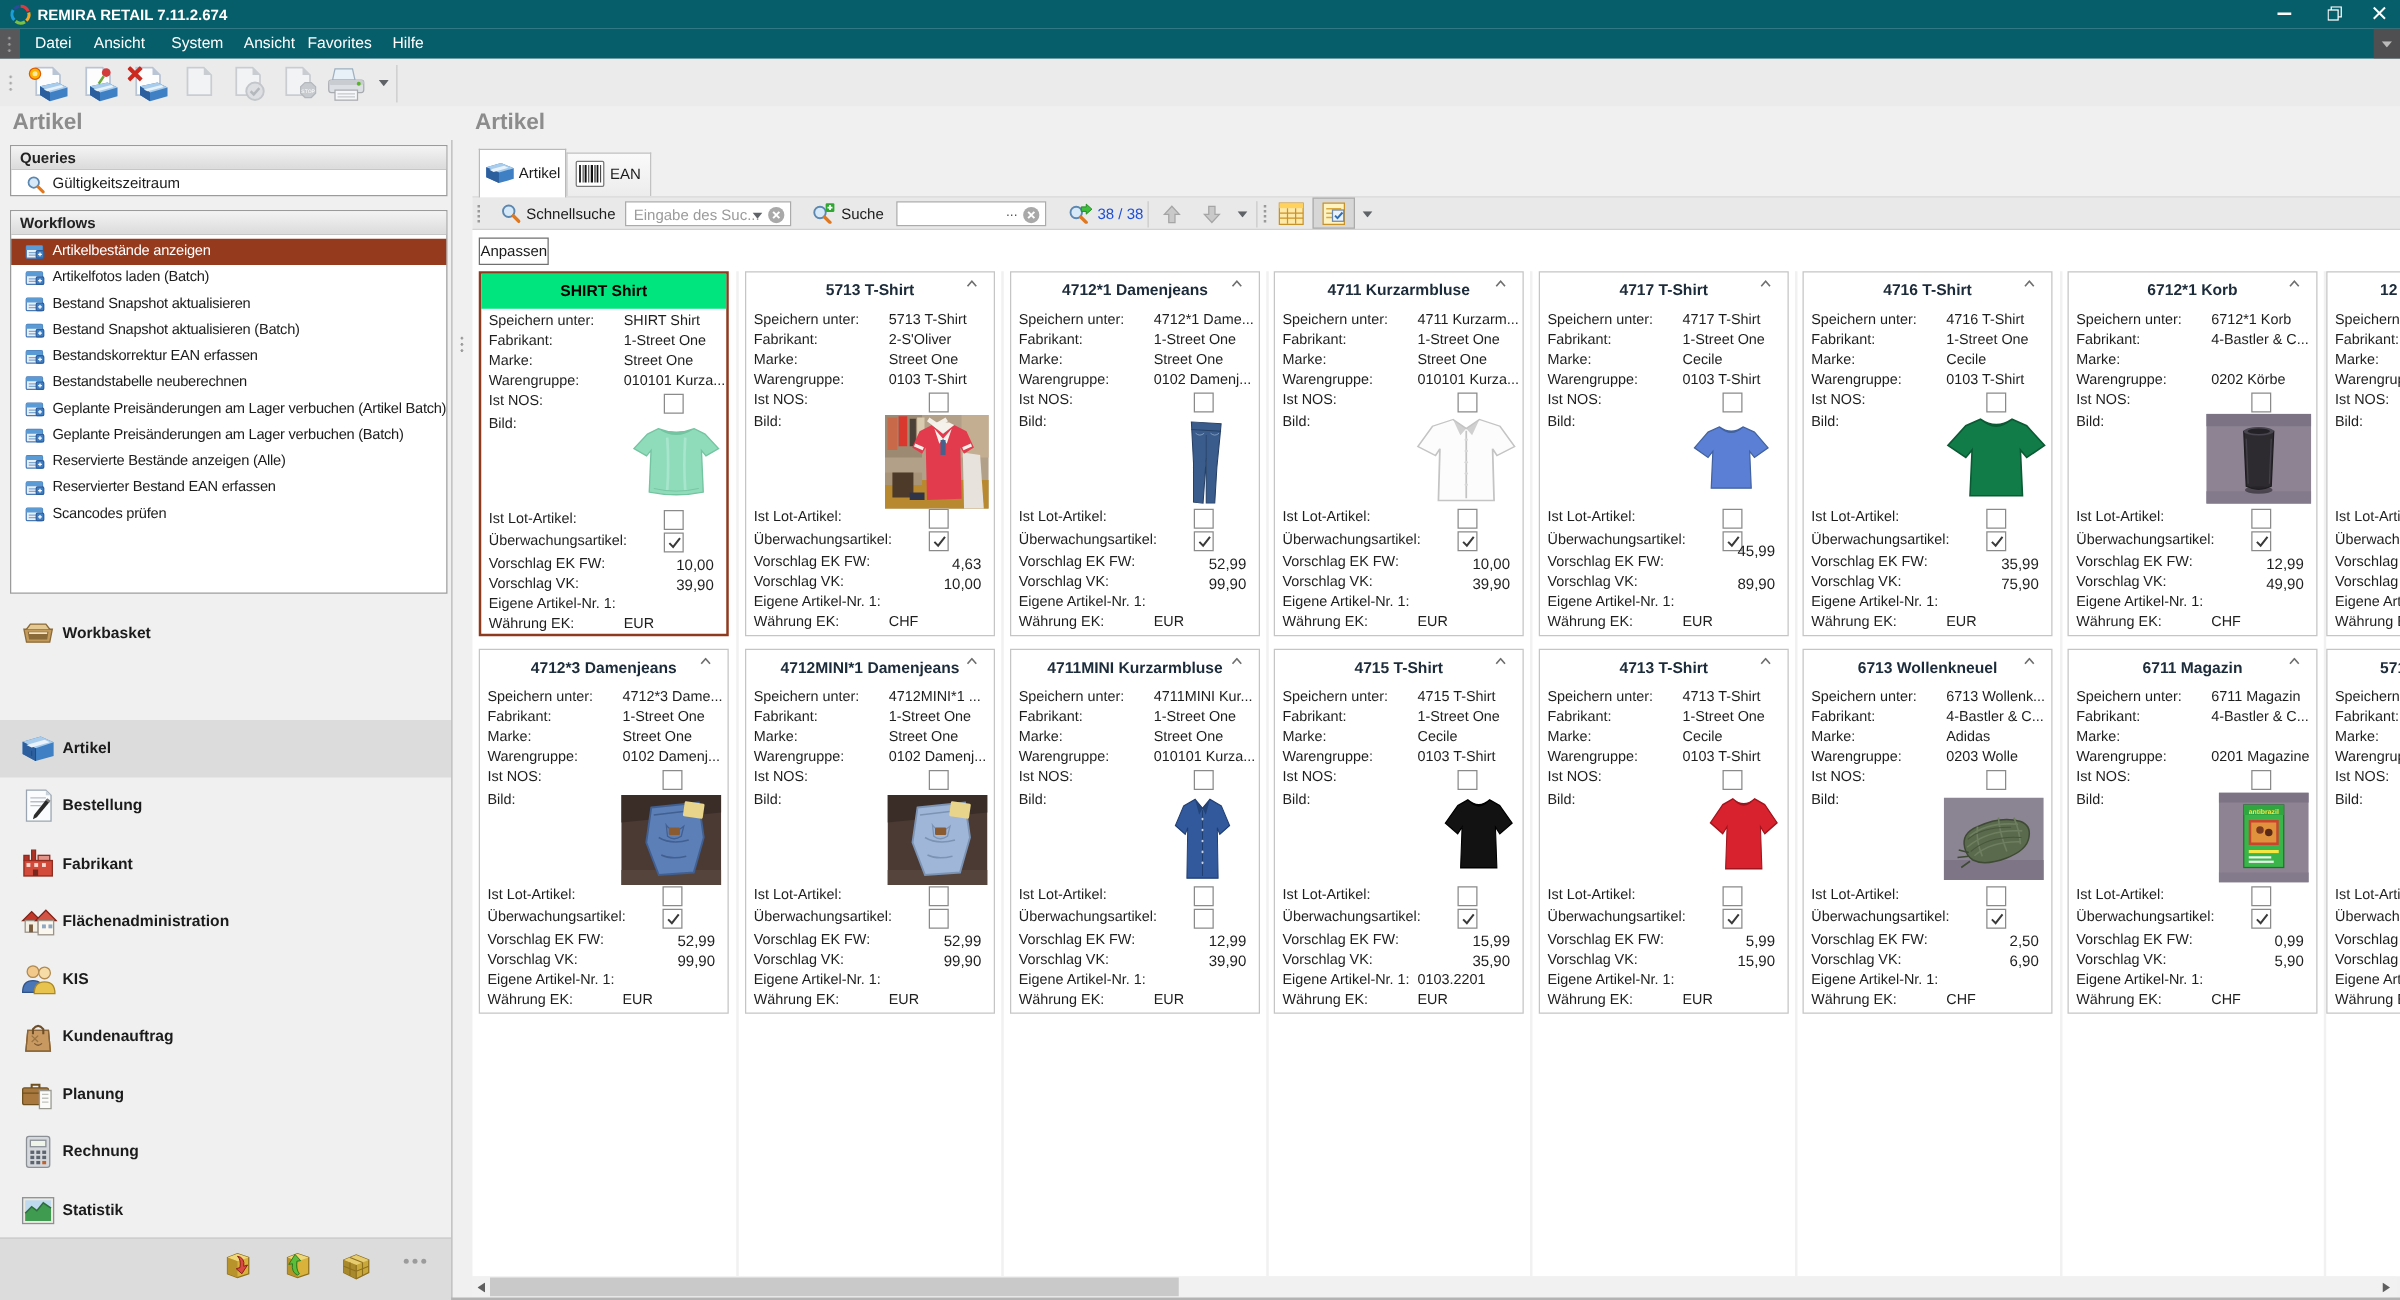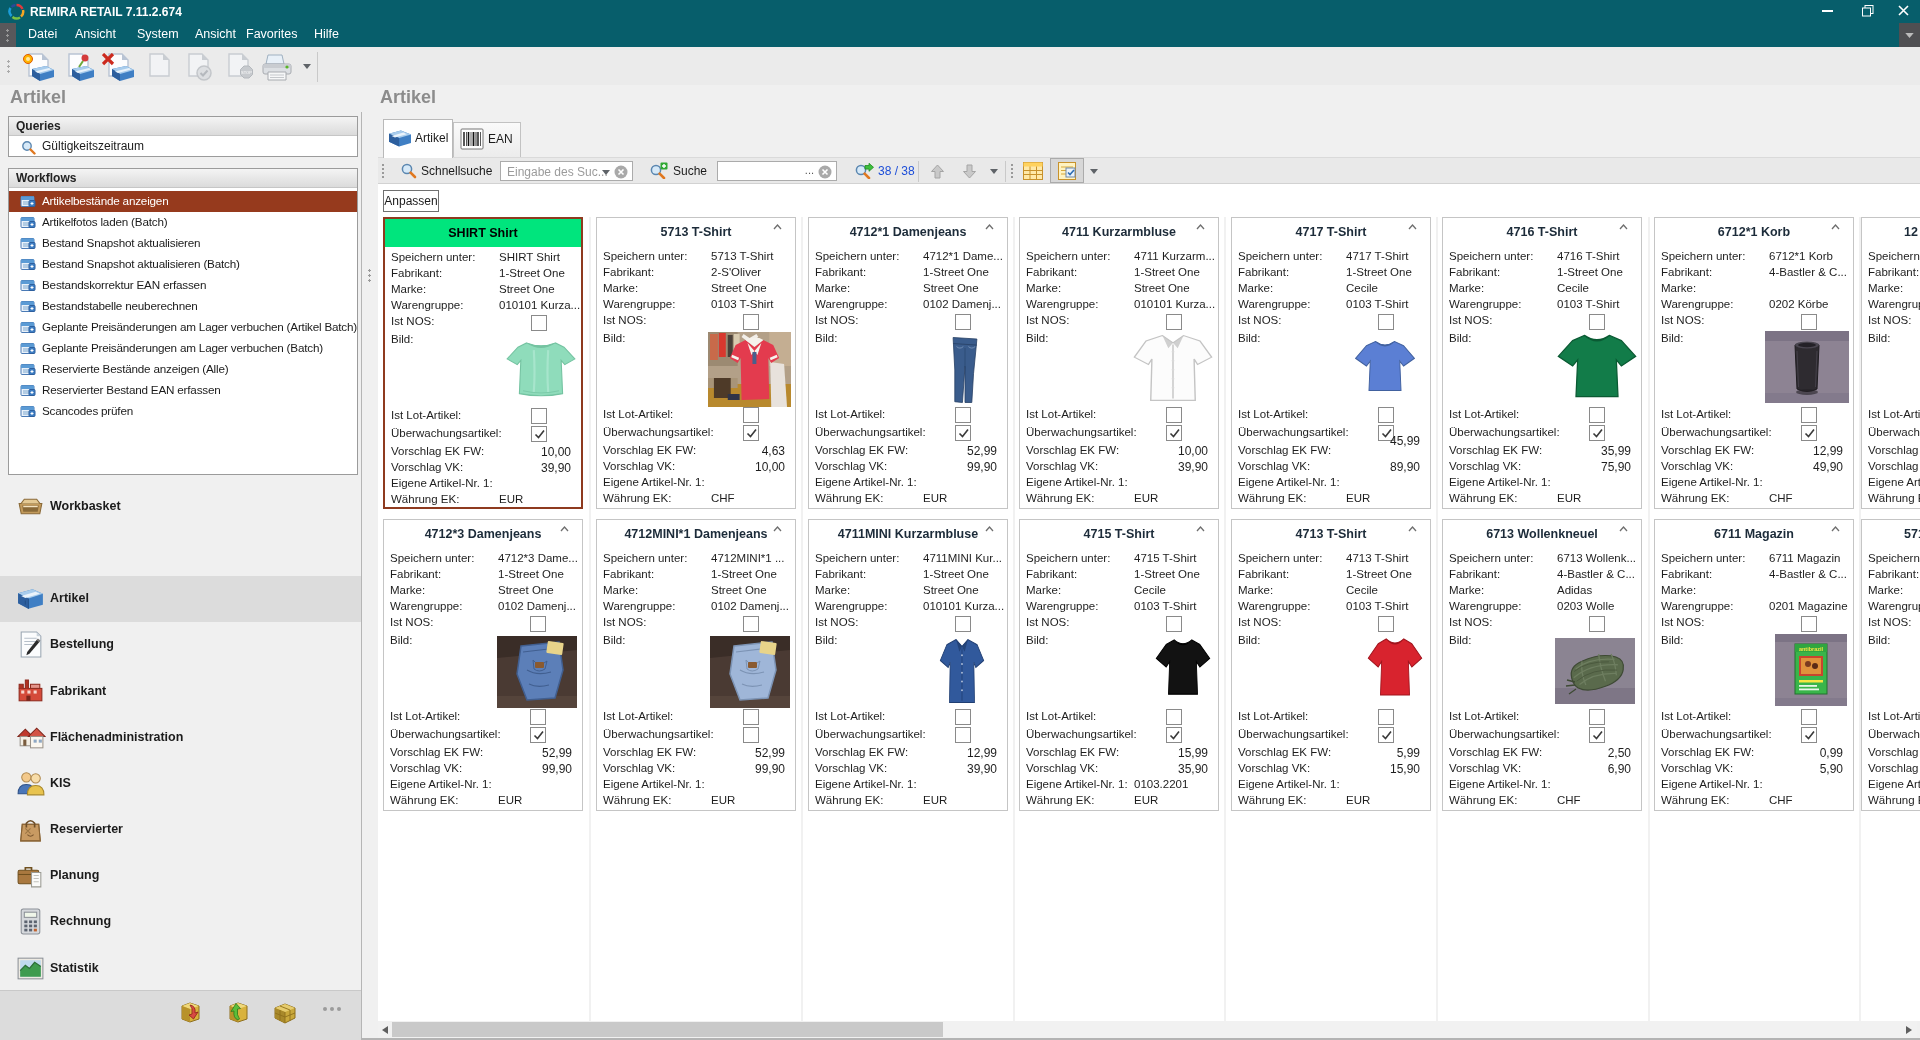--- a/index.html
+++ b/index.html
@@ -309,21 +309,21 @@
       <div class="nlab">KIS</div>
     </div>
     <div class="navitem" style="top:695px;">
       <svg width="31" height="31" viewBox="0 0 30 30">
         <path d="M7 10 h16 l1.5 16 h-19 Z" fill="#C89A62" stroke="#8A6435"></path>
 <path d="M7 10 h16 l1.5 16 h-19 Z" fill="none" stroke="#8A6435"></path>
 <path d="M11 13 v-4 q4 -5 8 0 v4" fill="none" stroke="#6E4E28" stroke-width="1.6"></path>
 <path d="M10 14 l5 5 m0 -5 l-5 5" stroke="#9A7443" stroke-width="1"></path>
 <path d="M12 20 q3 3 6 0" stroke="#7A5630" fill="none"></path>
       </svg>
-      <div class="nlab">Reservierter</div>
+      <div class="nlab">Kundenauftrag</div>
     </div>
     <div class="navitem" style="top:741px;">
       <svg width="31" height="31" viewBox="0 0 30 30">
         <rect x="3" y="10" width="20" height="13" rx="1.5" fill="#A9783F" stroke="#70501F"></rect>
 <path d="M3 14 h20" stroke="#70501F"></path>
 <path d="M10 10 v-2.5 h6 V10" fill="none" stroke="#70501F" stroke-width="1.6"></path>
 <path d="M16 12 h9 v14 h-9 z" fill="#FBFBF9" stroke="#9A9A92"></path>
 <path d="M18 15 h5 M18 18 h5 M18 21 h5" stroke="#C2C2BC"></path>
       </svg>
       <div class="nlab">Planung</div>

